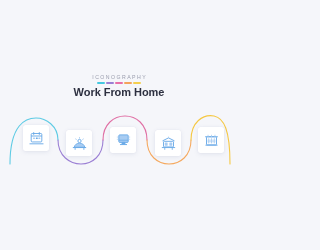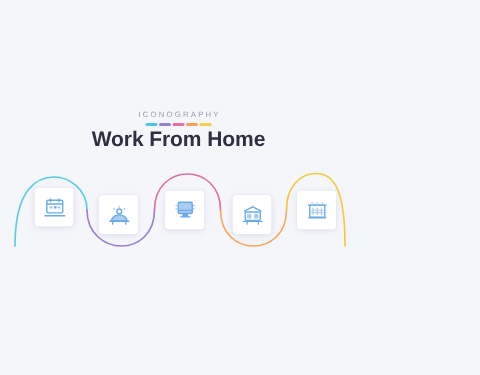--- a/index.html
+++ b/index.html
@@ -46,21 +46,21 @@
     gap: 1.6px;
     margin: 1px 0 2px 0;
     height: 2px;
   }
   .dash {
     width: 7.4px;
     height: 1.9px;
     border-radius: 1px;
   }
   .title {
-    font-size: 14px;
+    font-size: 11px;
     font-weight: bold;
     color: #2d3040;
     letter-spacing: -0.05px;
     line-height: 12px;
     margin: 0;
   }
 
   
   .band {
     position: absolute;

